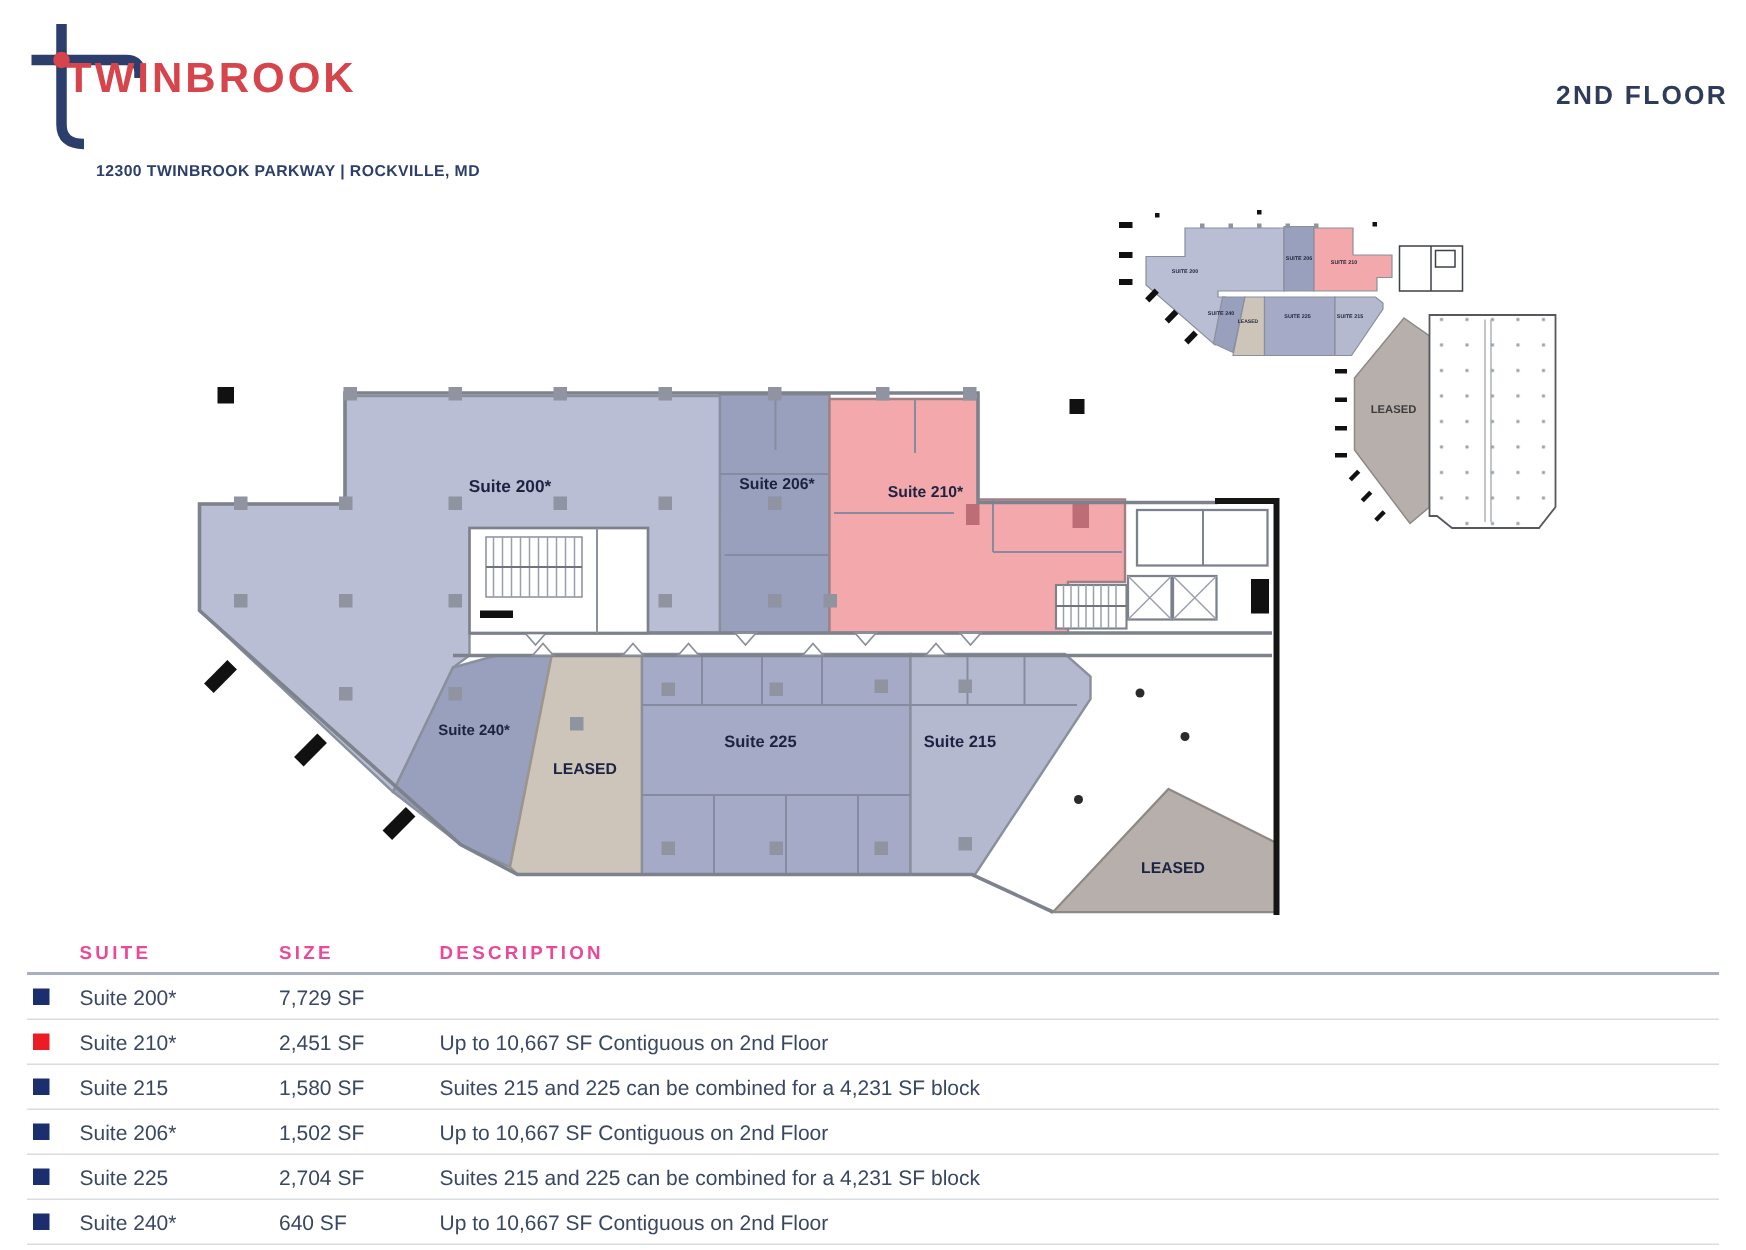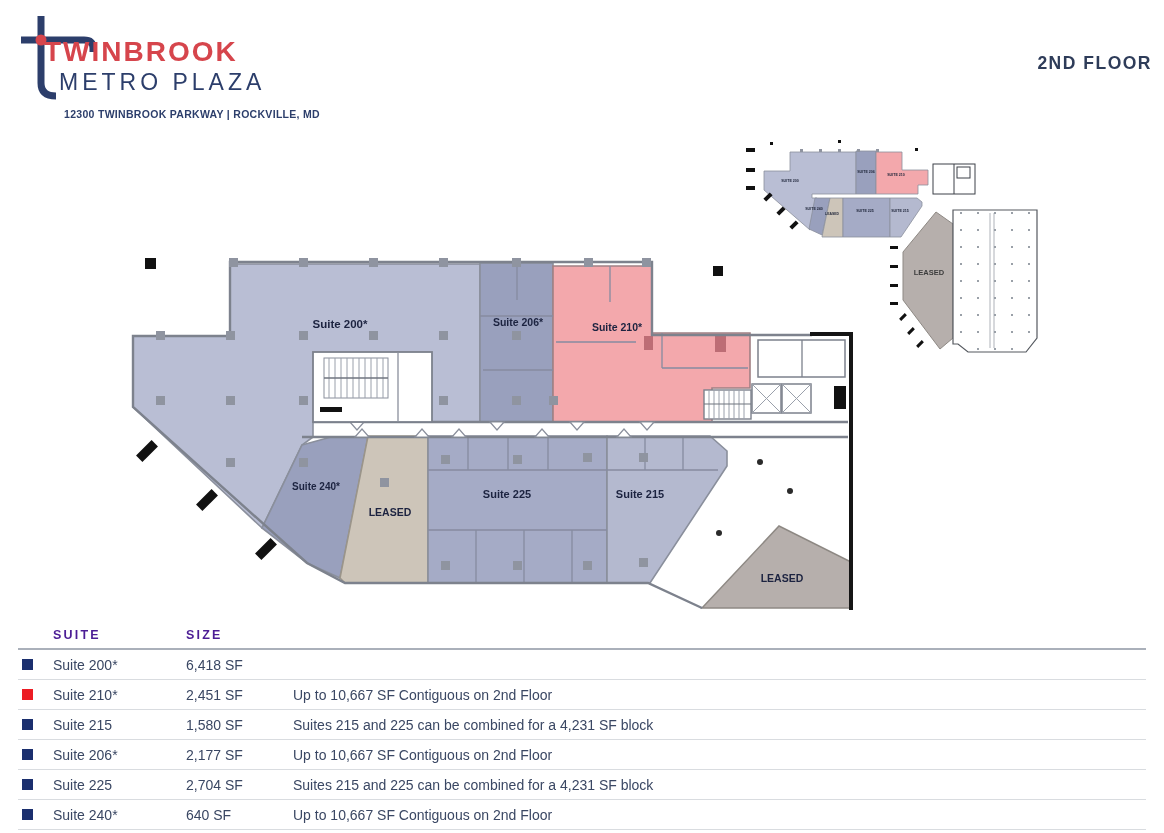--- a/index.html
+++ b/index.html
@@ -8,40 +8,39 @@
   .abs{position:absolute;}
   
   .brand-line1{left:44px;top:36px;font-size:28px;font-weight:700;letter-spacing:2px;}
   .brand-line2{left:59px;top:69px;font-size:23px;font-weight:400;letter-spacing:4px;}
   .brand-addr{left:32px;top:108px;font-size:10.5px;font-weight:700;letter-spacing:.3px;}
   .floor-title{right:12px;top:53px;font-size:17.5px;font-weight:700;letter-spacing:1.5px;}
   
   .suite-table{position:absolute;left:18px;right:18px;top:621px;}
   .thead,.trow{display:grid;grid-template-columns:35px 133px 107px 1fr;align-items:center;}
   .thead{height:27px;border-bottom:2px solid #aab0ba;}
-  .thead span{font-size:12.5px;font-weight:700;letter-spacing:2.2px;color:#4c1d95;}
+  .thead span{font-size:12.5px;font-weight:700;letter-spacing:2.2px;color:#ec4899;}
   .trow{height:29px;border-bottom:1px solid #d9dce0;font-size:14px;color:#3a4763;}
   .marker{width:11px;height:11px;margin-left:4px;}
   .plan-label{font-weight:700;fill:#1c2340;}
   svg text{font-family:"Liberation Sans",sans-serif;}
 </style>
 </head>
 <body>
 
 <div class="page">
 
   <div class="abs" style="left:8px;top:6px;width:100px;height:100px;">
     <svg width="100" height="100" viewBox="0 0 100 100">
       <path d="M33,10 V77 Q33,90 48,90" fill="none" stroke="#2c3e6b" stroke-width="7"></path>
       <path d="M13,34 H76 Q85,34 85,42 V46" fill="none" stroke="#2c3e6b" stroke-width="7"></path>
       <circle cx="33" cy="34" r="5.5" fill="#d6454c"></circle>
     </svg>
   </div>
   <div class="abs brand-line1" style="color: rgb(214, 69, 76);">TWINBROOK</div>
-  <div class="abs brand-line2" style="color: rgb(44, 62, 107);">METRO PLAZA</div>
   <div class="abs brand-addr" style="color: rgb(44, 62, 107); margin-left: 32px;">12300 TWINBROOK PARKWAY | ROCKVILLE, MD</div>
   <div class="abs floor-title" style="color: rgb(46, 60, 89);">2ND FLOOR</div>
 
   <svg class="abs" style="left:115px;top:240px;" width="750" height="380" viewBox="115 240 750 380">
 
     <polygon points="230,264 480,264 480,422 313,422 313,437 302,445 262,528 133,407 133,336 230,336" stroke="#8a8f9c" stroke-width="1.6" fill="#b9bed4"></polygon>
     <polygon points="480,263 553,263 553,422 480,422" stroke="#8a8f9c" stroke-width="1.6" fill="#99a0bd"></polygon>
     <polygon points="553,266 652,266 652,333 750,333 750,388 712,388 712,422 553,422" stroke="#a08084" stroke-width="1.6" fill="#f3a8ac"></polygon>
     <polygon points="302,445 331,437 368,437 340,578 307,563 262,528" stroke="#8a8f9c" stroke-width="1.6" fill="#99a0bd"></polygon>
     <polygon points="368,436 428,436 428,583 345,583 340,578" stroke="#9b958a" stroke-width="1.6" fill="#cdc5b9"></polygon>
@@ -221,43 +220,44 @@
       <text x="900" y="212" font-size="3.6">SUITE 215</text>
       <text x="929" y="275" font-size="7.5" fill="#3c3c3c">LEASED</text>
     </g>
   </svg>
 
   <div class="suite-table">
     <div class="thead">
       <span></span>
       <span>SUITE</span>
       <span>SIZE</span>
+      <span>DESCRIPTION</span>
     </div>
 
     <div class="trow">
       <span class="marker" style="background: rgb(27, 47, 110);"></span>
       <span>Suite 200*</span>
-      <span>6,418 SF</span>
+      <span>7,729 SF</span>
     </div>
     <div class="trow">
       <span class="marker" style="background: rgb(236, 28, 36);"></span>
       <span>Suite 210*</span>
       <span>2,451 SF</span>
       <span>Up to 10,667 SF Contiguous on 2nd Floor</span>
     </div>
     <div class="trow">
       <span class="marker" style="background: rgb(27, 47, 110);"></span>
       <span>Suite 215</span>
       <span>1,580 SF</span>
       <span>Suites 215 and 225 can be combined for a 4,231 SF block</span>
     </div>
     <div class="trow">
       <span class="marker" style="background: rgb(27, 47, 110);"></span>
       <span>Suite 206*</span>
-      <span>2,177 SF</span>
+      <span>1,502 SF</span>
       <span>Up to 10,667 SF Contiguous on 2nd Floor</span>
     </div>
     <div class="trow">
       <span class="marker" style="background: rgb(27, 47, 110);"></span>
       <span>Suite 225</span>
       <span>2,704 SF</span>
       <span>Suites 215 and 225 can be combined for a 4,231 SF block</span>
     </div>
     <div class="trow">
       <span class="marker" style="background: rgb(27, 47, 110);"></span>

